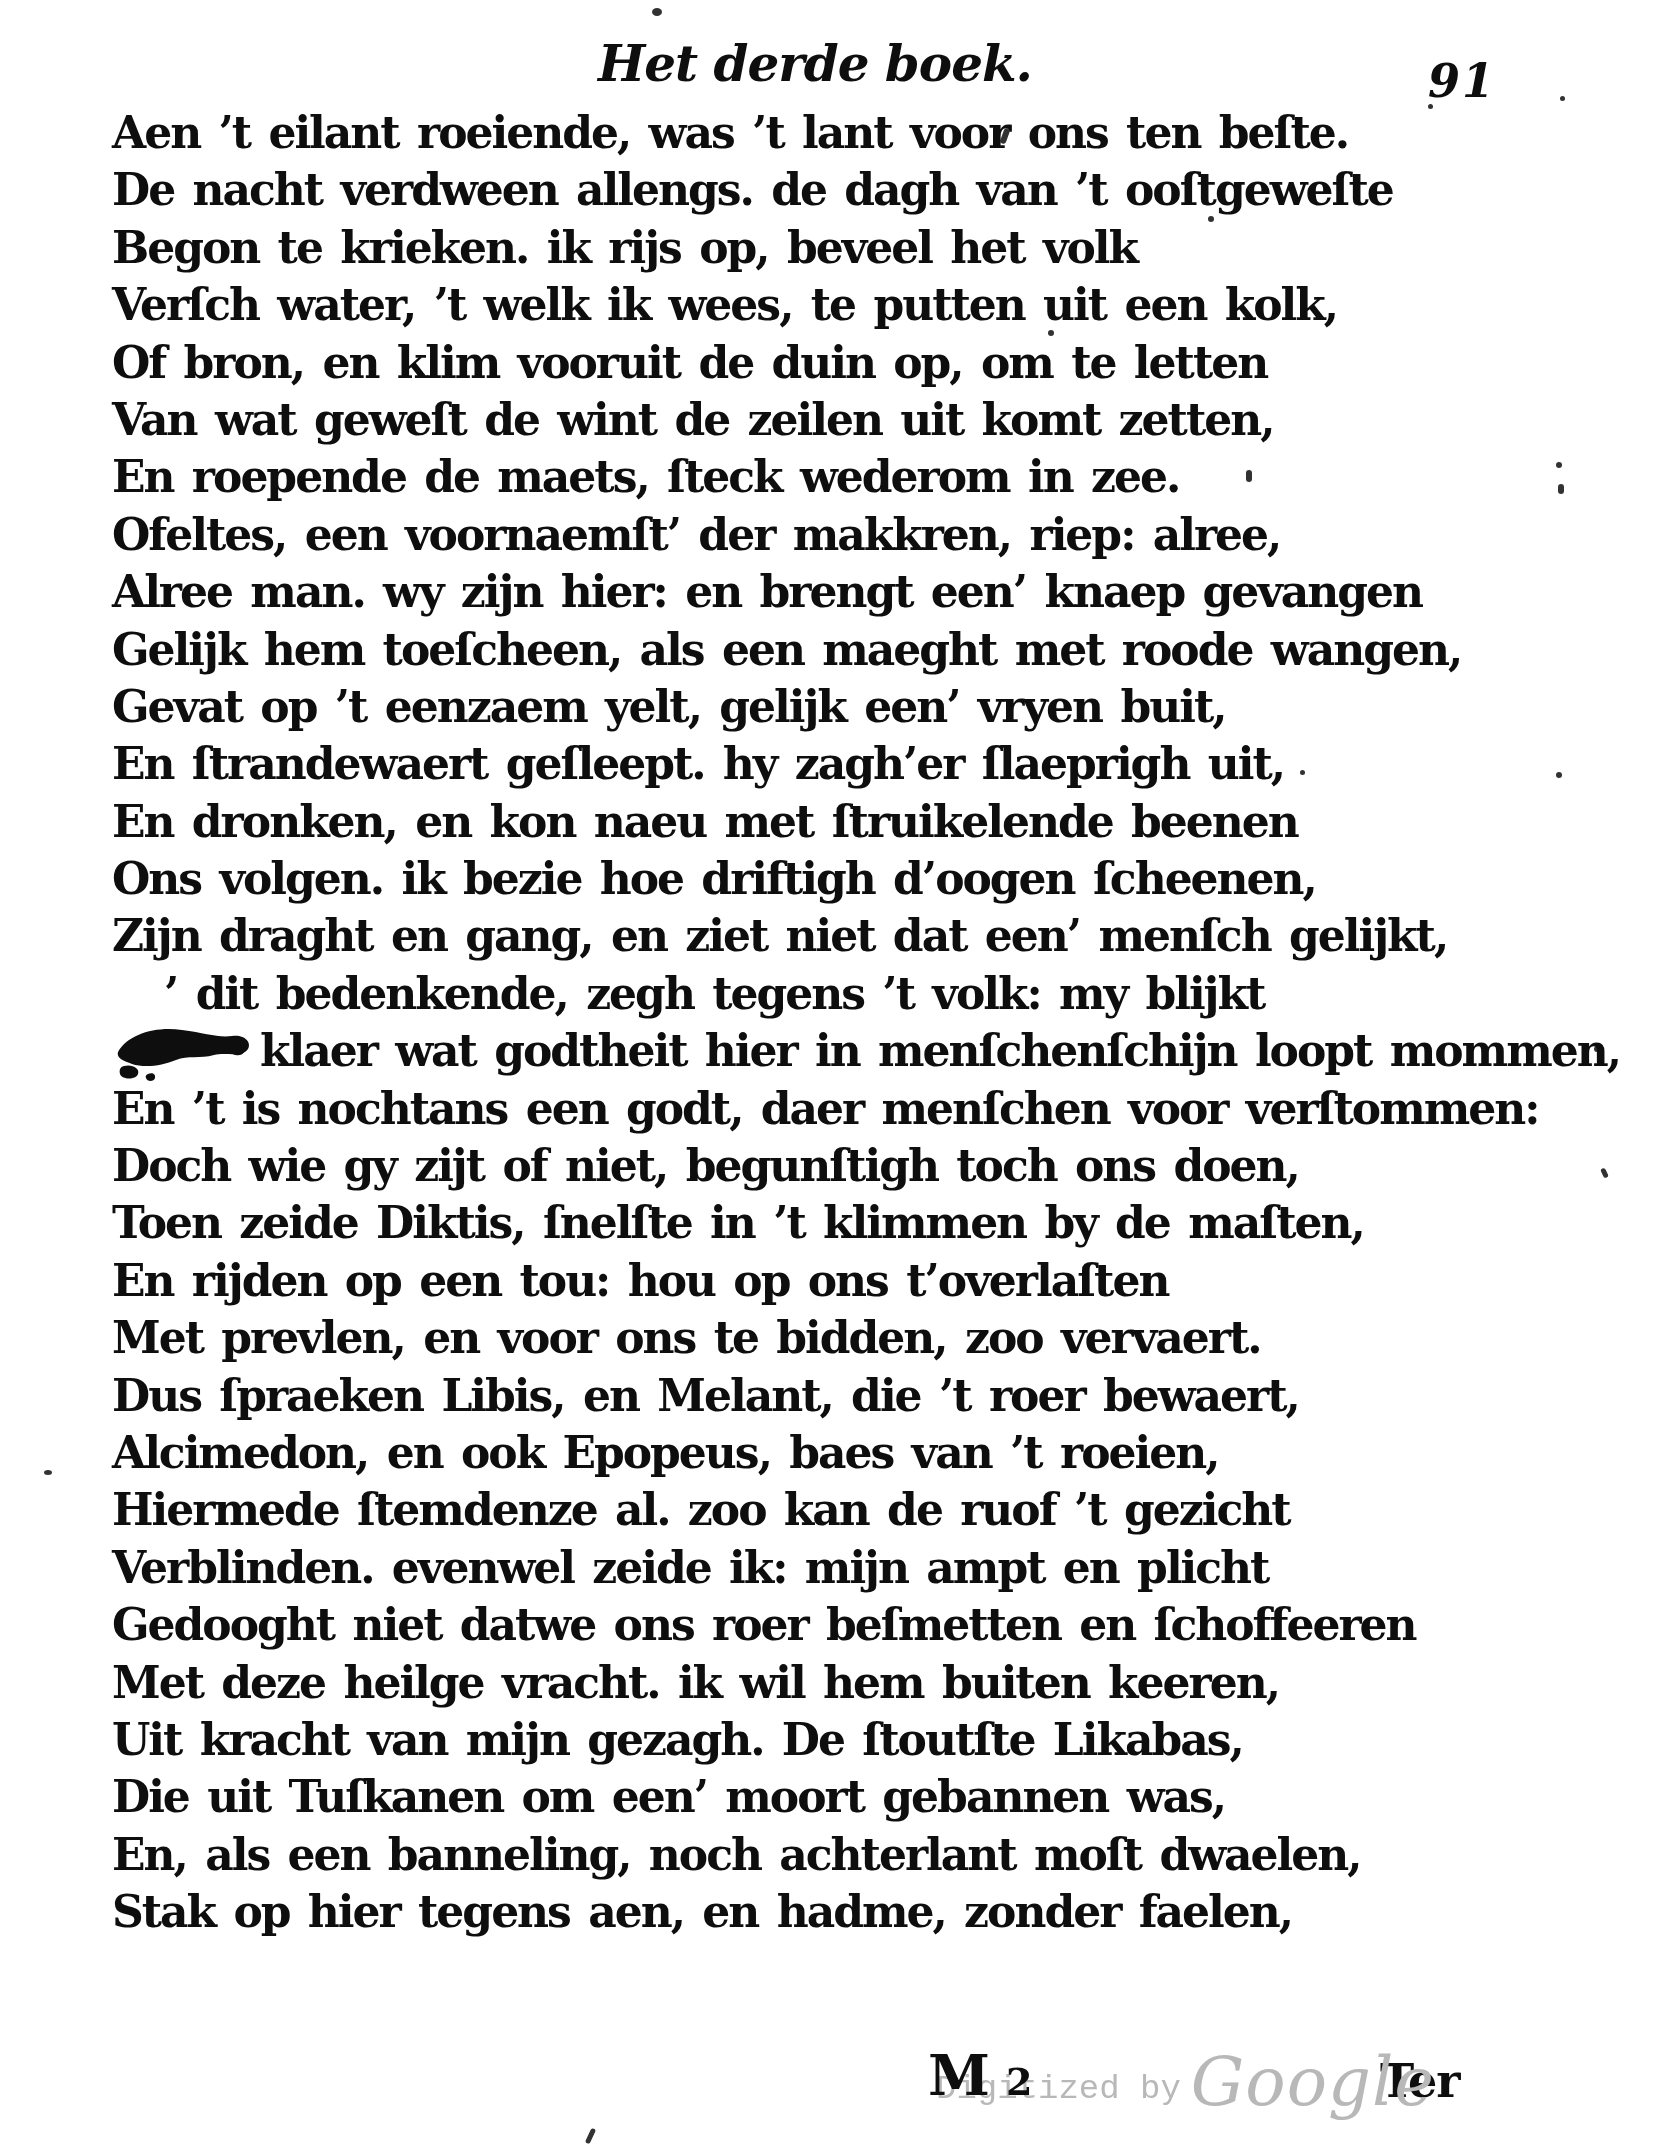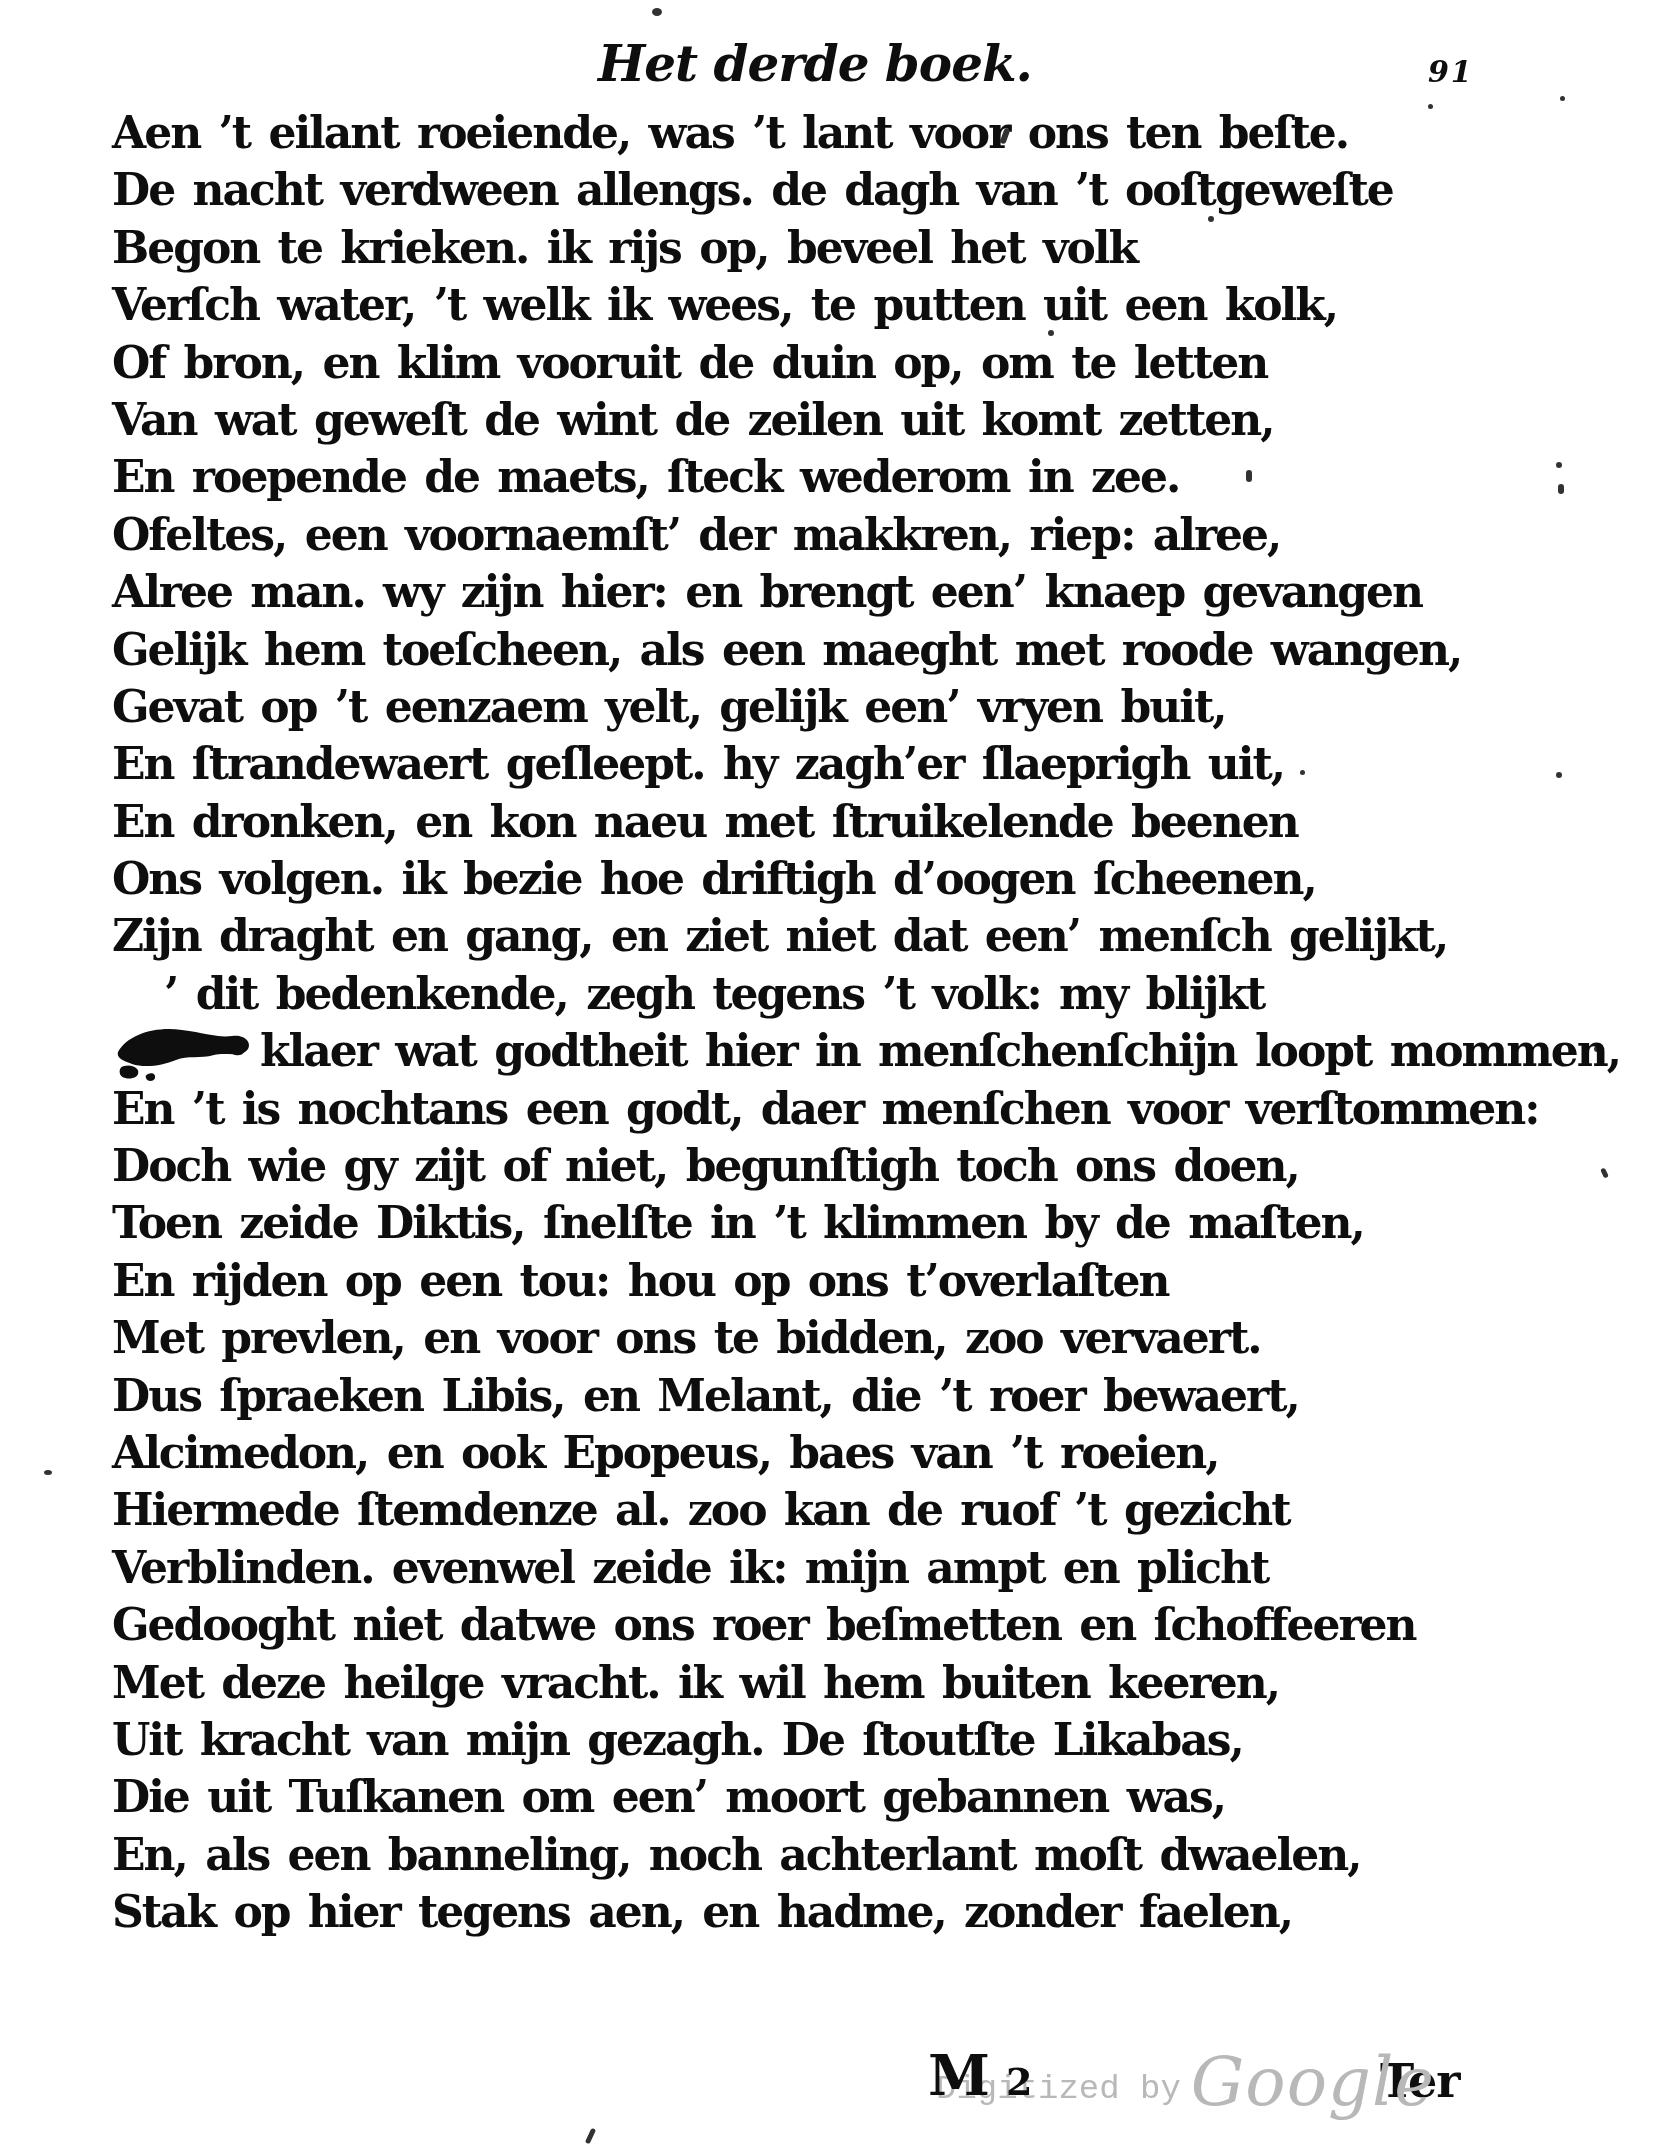--- a/index.html
+++ b/index.html
@@ -16,21 +16,21 @@
     font-family:"DejaVu Serif", serif;
     color:var(--ink);
   }
   .header-title{
     position:absolute;left:598px;top:34px;width:420px;
     font-style:italic;font-weight:bold;font-size:50px;
     letter-spacing:-1px;white-space:nowrap;
   }
   .page-number{
     position:absolute;left:1428px;top:54px;
-    font-style:italic;font-weight:bold;font-size:30px;
+    font-style:italic;font-weight:bold;font-size:46px;
     letter-spacing:2px;
   }
   .poem{
     position:absolute;left:112px;top:104px;width:1540px;
   }
   .poem .poem-line{
     height:57.4px;line-height:57.4px;
     font-size:44px;font-weight:bold;
     letter-spacing:-2px;word-spacing:5px;
     white-space:nowrap;

